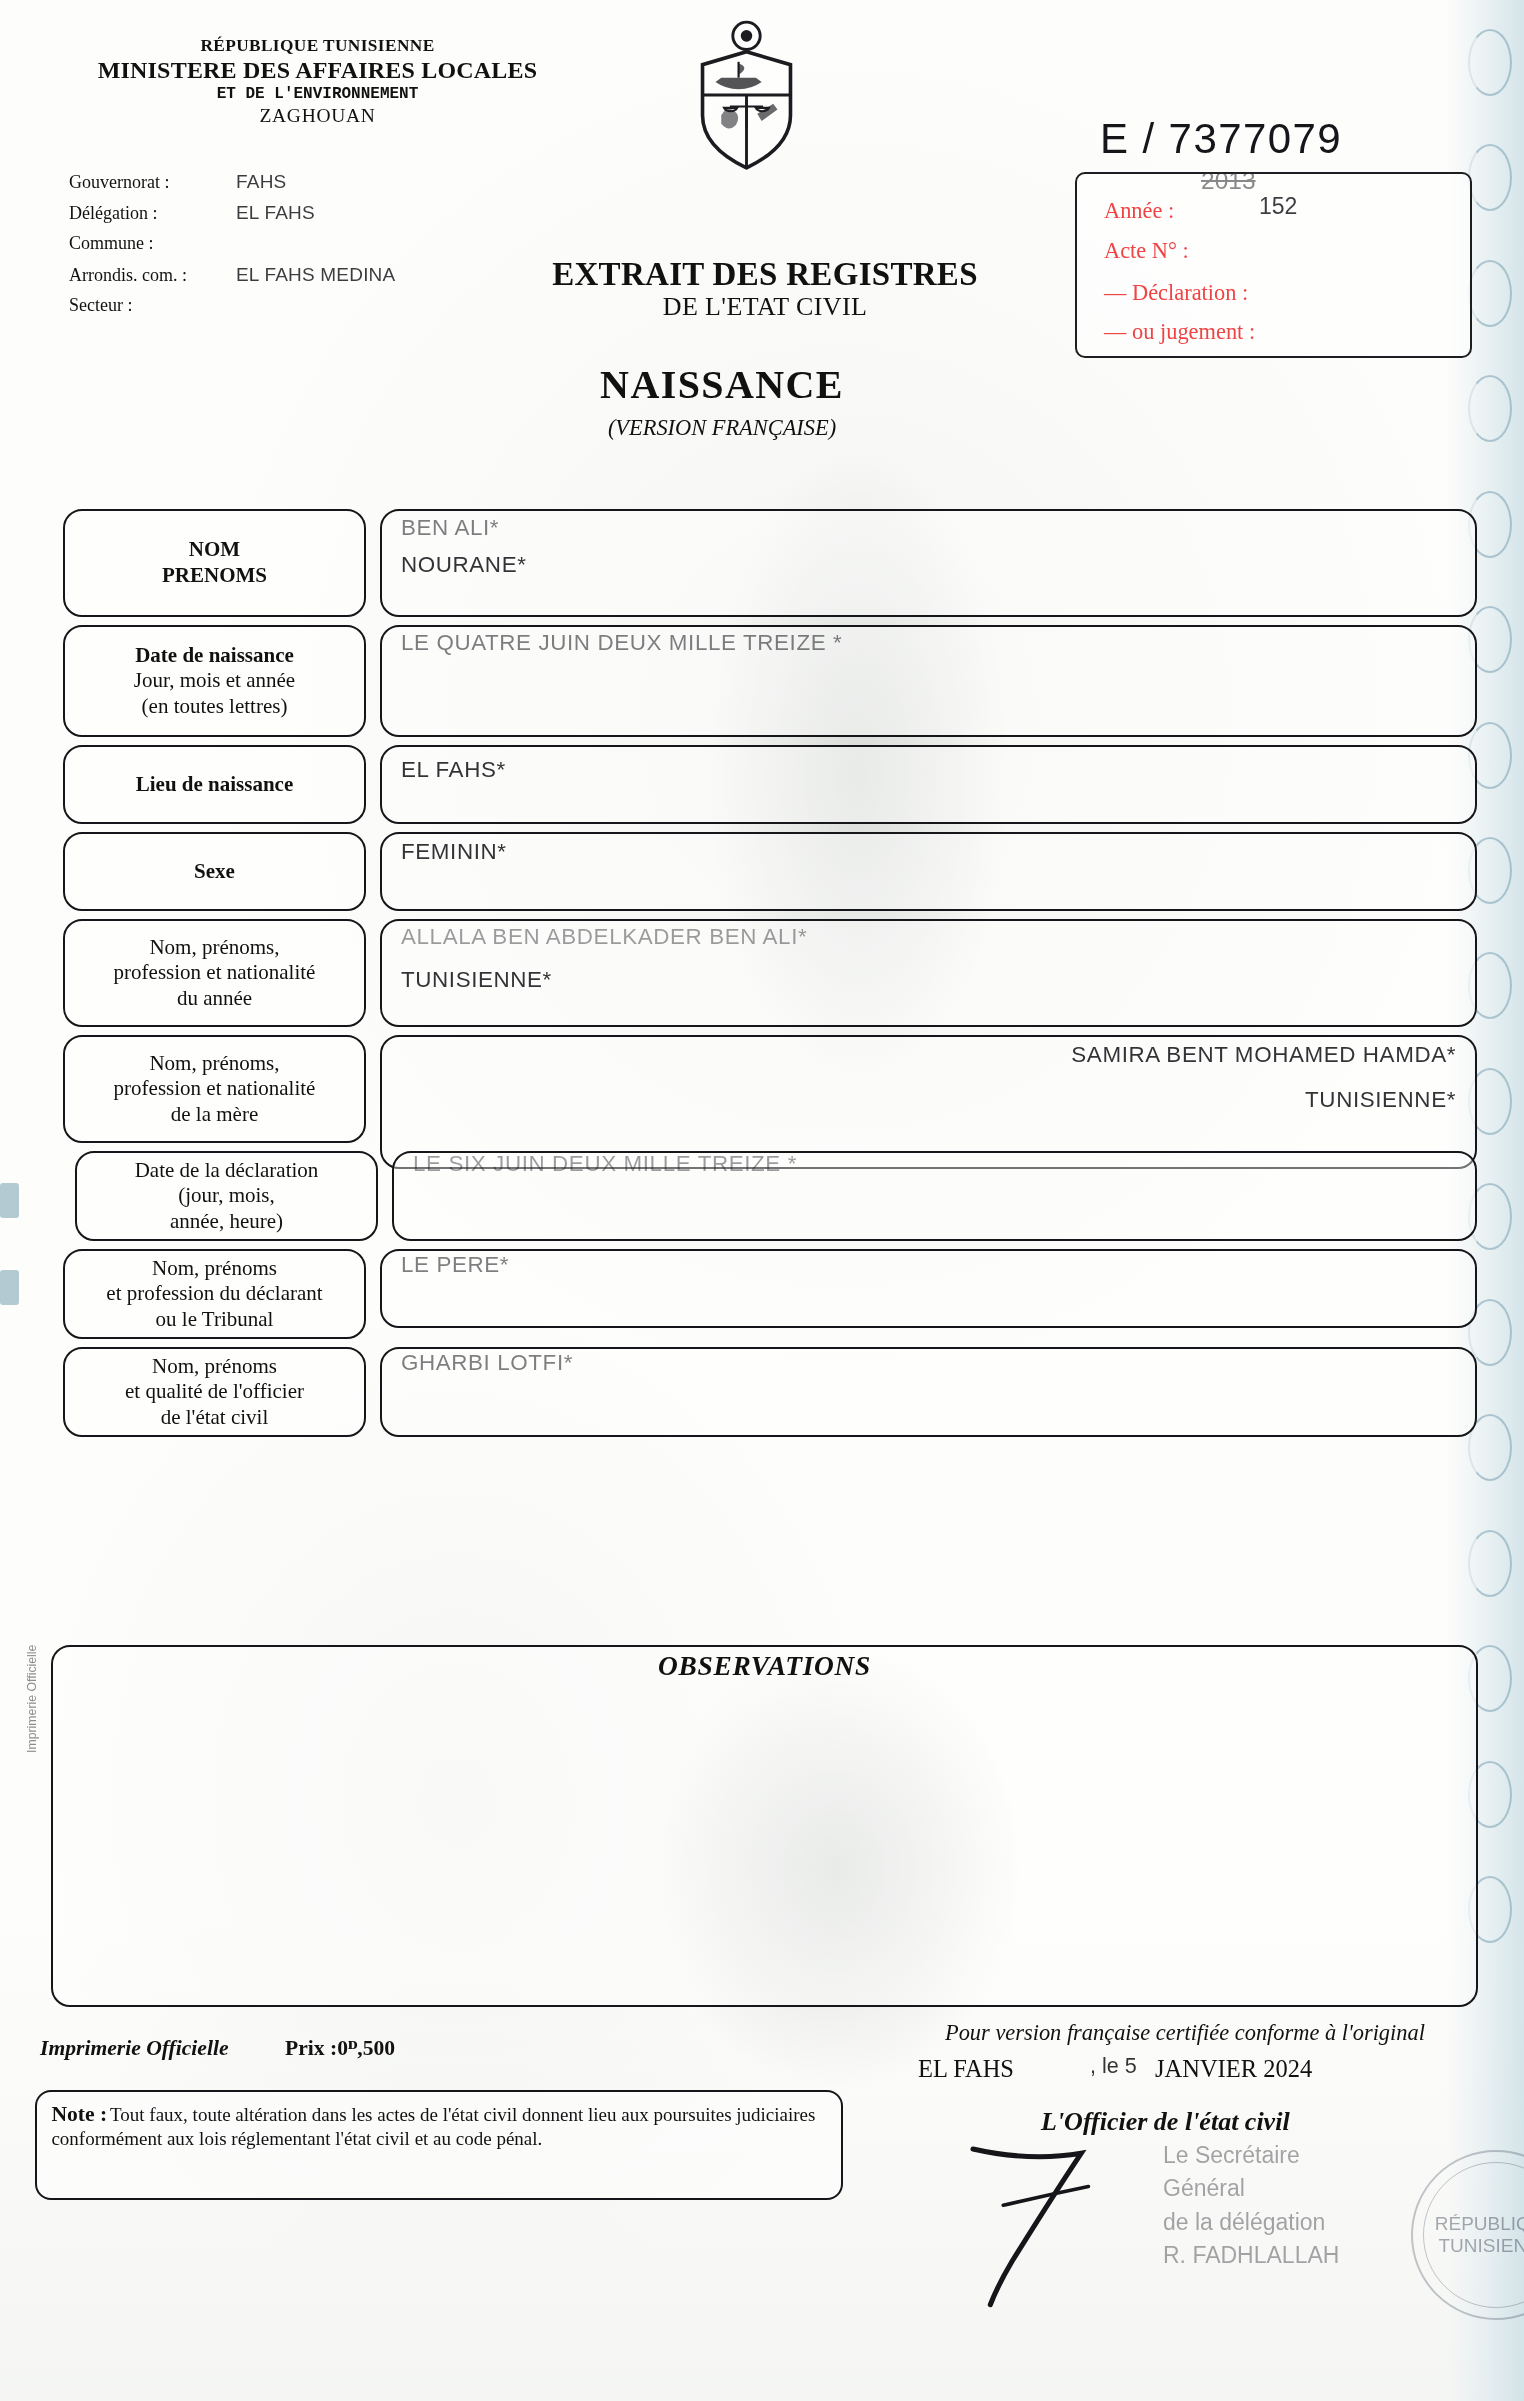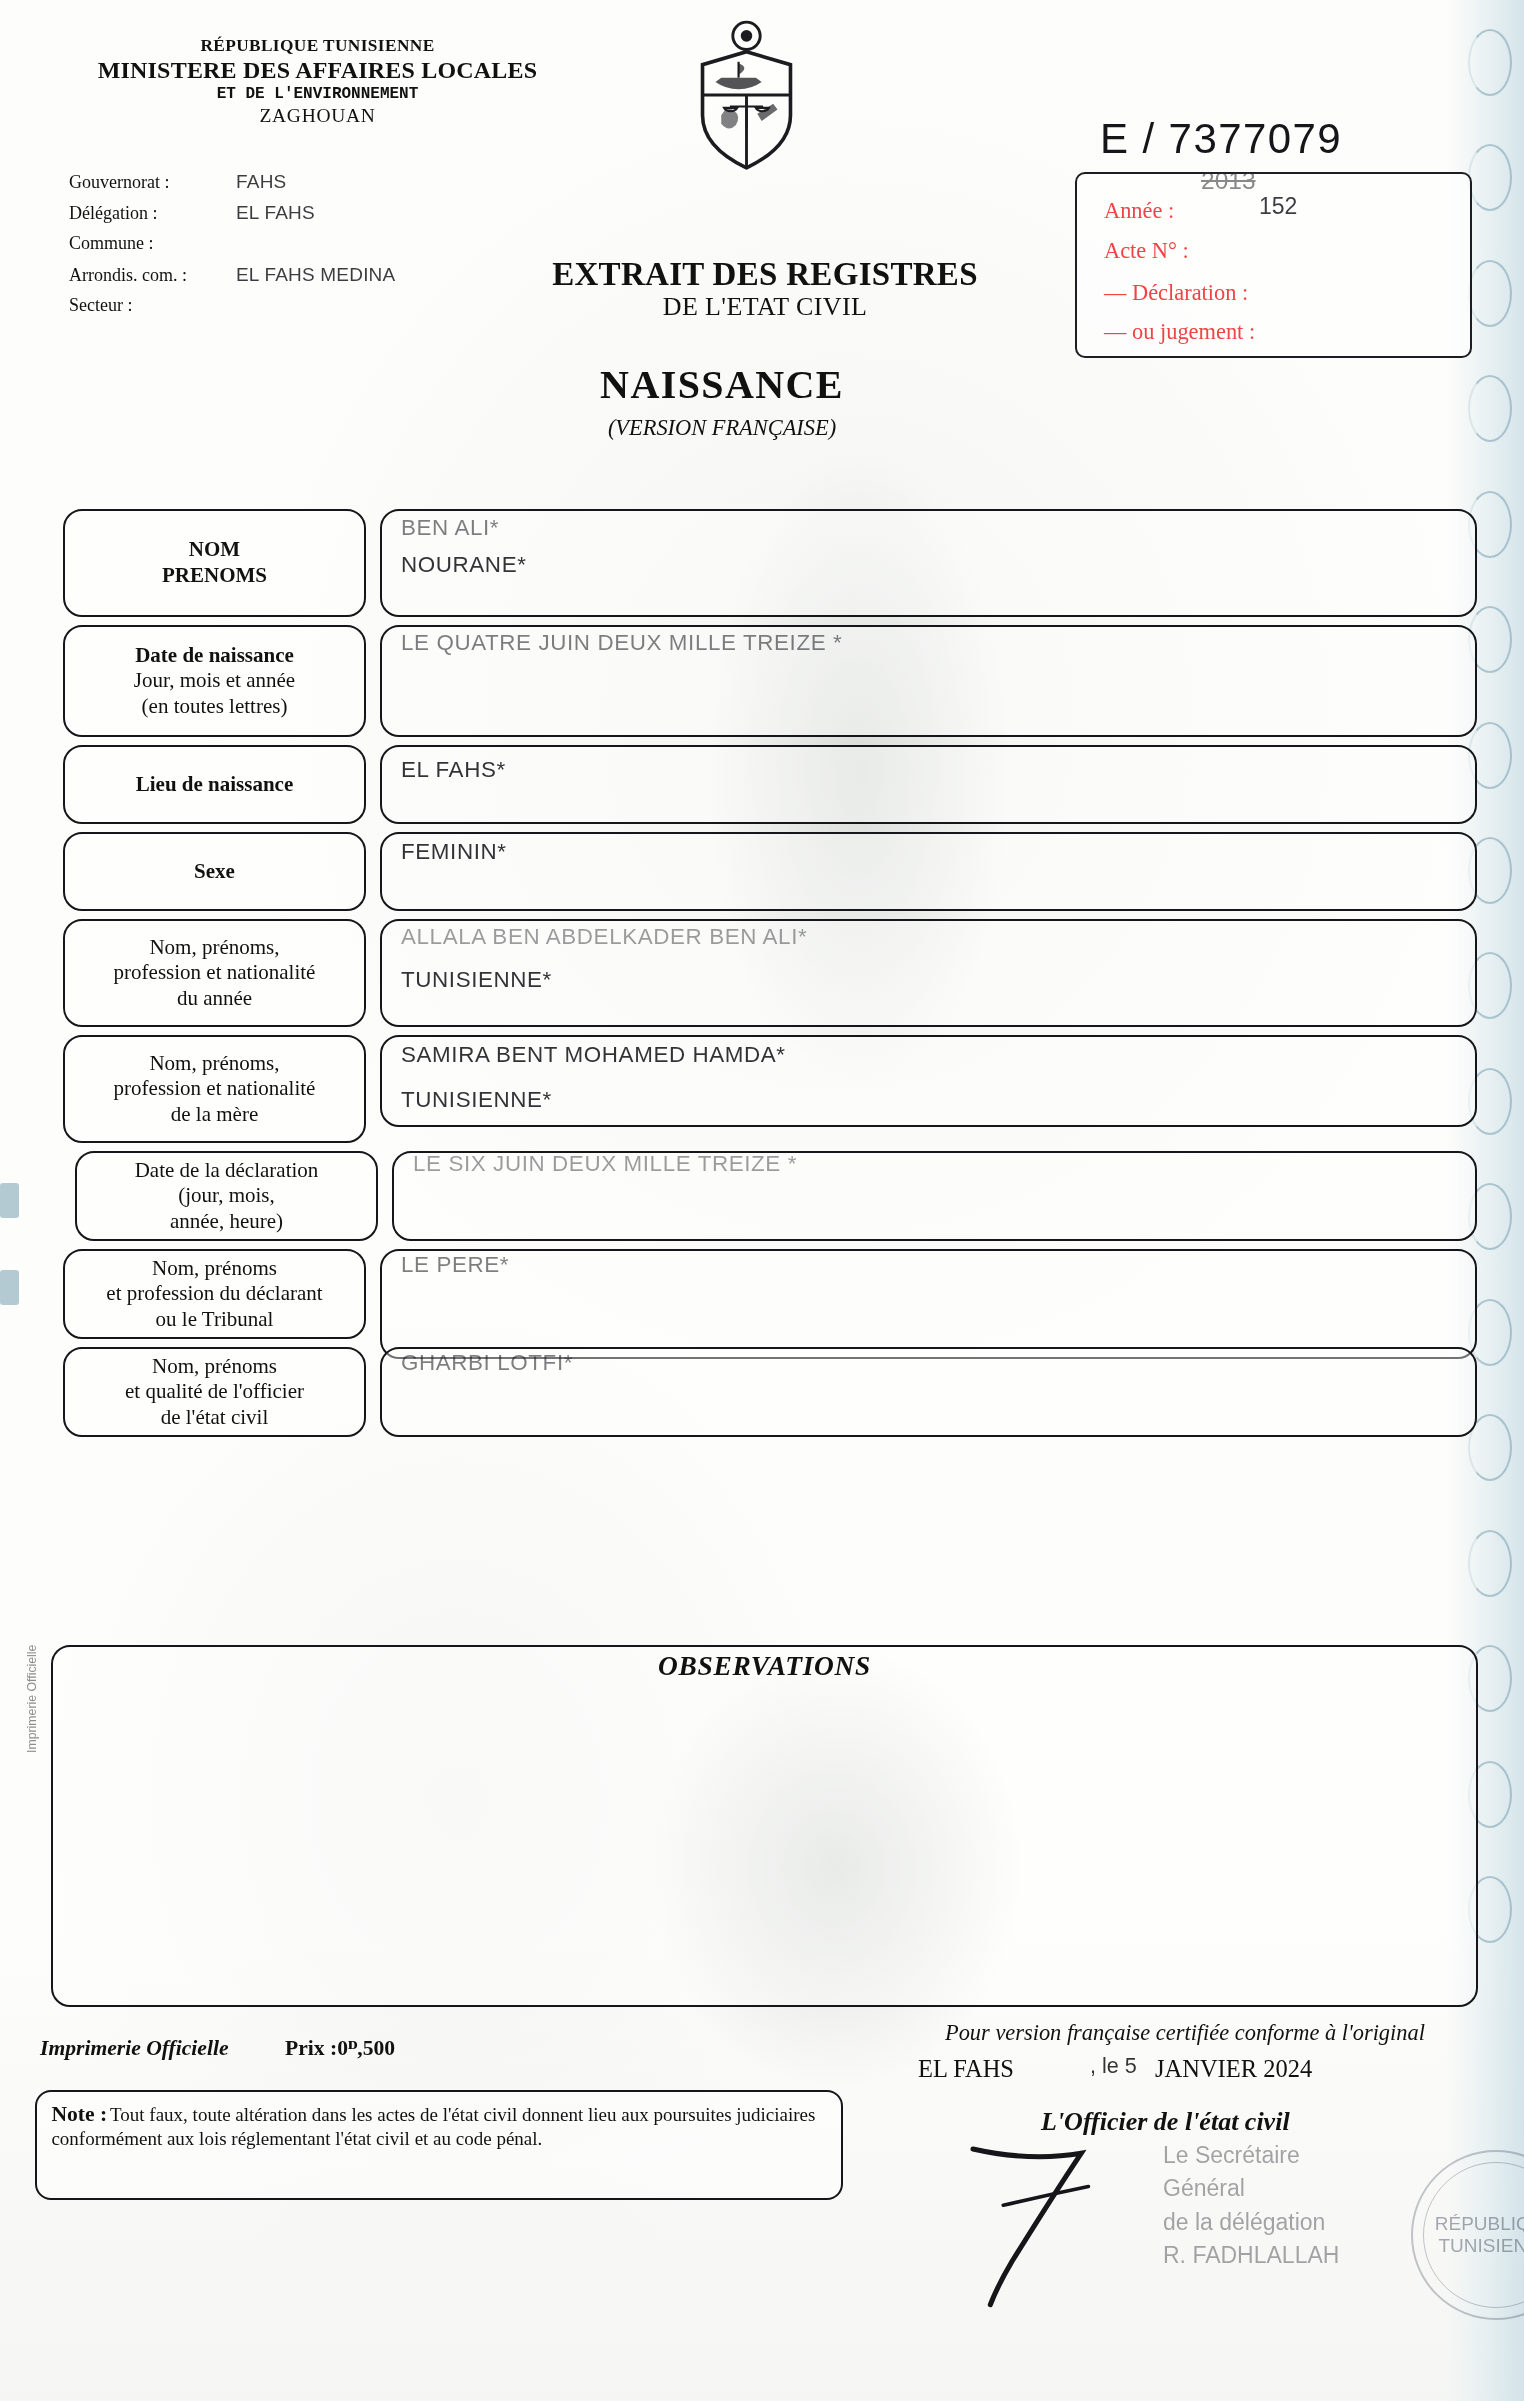--- a/index.html
+++ b/index.html
@@ -564,40 +564,40 @@
       <div class="cell-value" style="height:108px;">
         <div class="hw faded2" style="margin-top:-8.7px;">ALLALA BEN ABDELKADER BEN ALI*</div>
         <div class="hw" style="margin-top:8.7px;">TUNISIENNE*</div>
       </div>
     </div>
 
     <div class="row" style="height:108px;">
       <div class="cell-label normal" style="height:108px;">
         <div class="lbl"><span>Nom, prénoms,</span><br><span>profession et nationalité</span><br><span>de la mère</span></div>
       </div>
-      <div class="cell-value" style="height:92px;">
+      <div class="cell-value" style="height:134px;text-align:right;">
         <div class="hw" style="margin-top:-5.8px;">SAMIRA BENT MOHAMED HAMDA*</div>
         <div class="hw" style="margin-top:10px;">TUNISIENNE*</div>
       </div>
     </div>
 
     <div class="row" style="height:90px;margin-left:12px;">
       <div class="cell-label normal" style="height:90px;">
         <div class="lbl"><span>Date de la déclaration</span><br><span>(jour, mois,</span><br><span>année, heure)</span></div>
       </div>
       <div class="cell-value" style="height:90px;">
         <div class="hw faded2" style="margin-top:-13px;">LE SIX JUIN  DEUX MILLE TREIZE *</div>
       </div>
     </div>
 
     <div class="row" style="height:90px;">
       <div class="cell-label normal" style="height:90px;">
         <div class="lbl"><span>Nom, prénoms</span><br><span>et profession du déclarant</span><br><span>ou le Tribunal</span></div>
       </div>
-      <div class="cell-value" style="height:110px;">
+      <div class="cell-value" style="height:79px;">
         <div class="hw faded" style="margin-top:-10px;">LE PERE*</div>
       </div>
     </div>
 
     <div class="row" style="height:90px;">
       <div class="cell-label normal" style="height:90px;">
         <div class="lbl"><span>Nom, prénoms</span><br><span>et qualité de l'officier</span><br><span>de l'état civil</span></div>
       </div>
       <div class="cell-value" style="height:90px;">
         <div class="hw faded" style="margin-top:-10px;">GHARBI LOTFI*</div>

